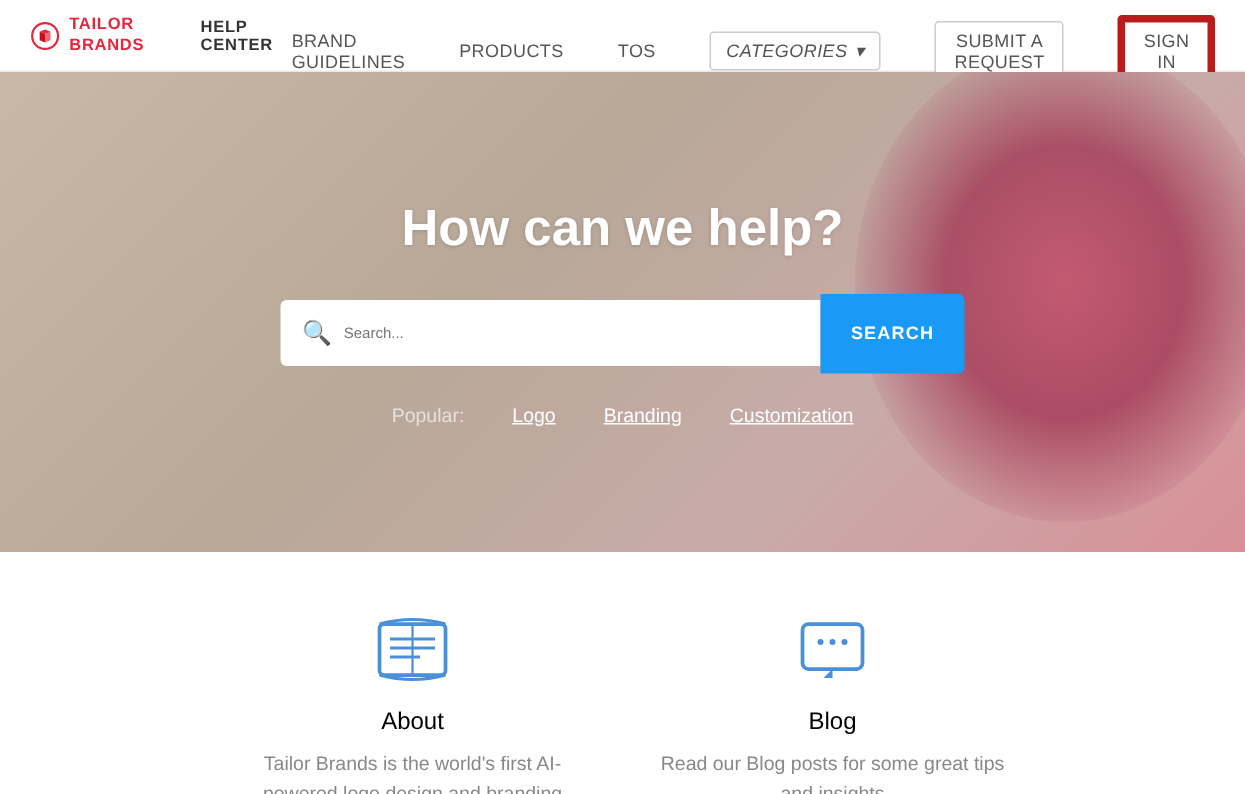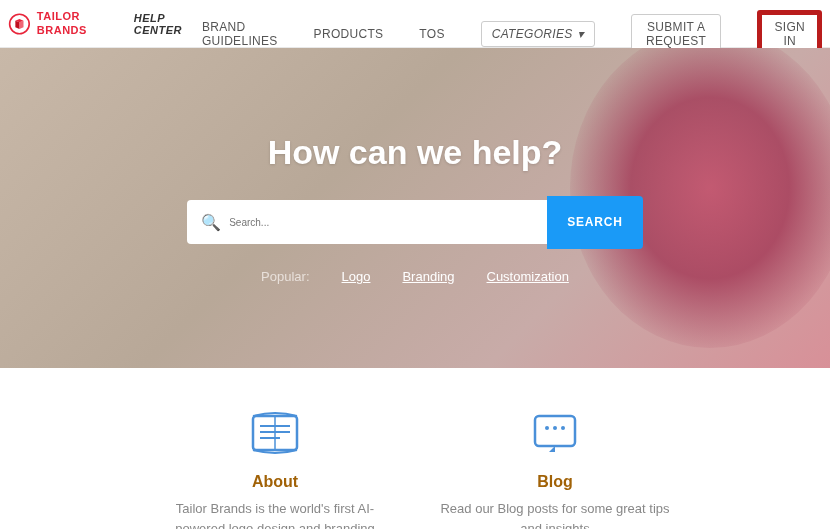--- a/index.html
+++ b/index.html
@@ -3,21 +3,21 @@
   <meta charset="utf-8">
   <style>
     * { margin: 0; padding: 0; box-sizing: border-box; }
     body { font-family: -apple-system, BlinkMacSystemFont, 'Segoe UI', Helvetica, Arial, sans-serif; font-size: 14px; color: #333; background: #fff; width: 830px; min-height: 529px; overflow-x: hidden; }
 
     
     .header {
       display: flex;
       align-items: center;
       justify-content: space-between;
-      padding: 0 8px;
+      padding: 0 20px;
       height: 48px;
       background: #fff;
       border-bottom: 1px solid #e8e8e8;
     }
     .header-left {
       display: flex;
       align-items: center;
       gap: 10px;
     }
     .logo-icon {
@@ -35,21 +35,20 @@
       color: #e8253b;
       letter-spacing: 0.5px;
       line-height: 1.2;
     }
     .logo-sub {
       font-size: 11px;
       font-weight: 600;
       color: #333;
       letter-spacing: 0.5px;
       margin-left: 8px;
-      font-style: italic;
     }
     .header-nav {
       display: flex;
       align-items: center;
       gap: 36px;
       margin-top: 20px;
     }
     .nav-link {
       font-size: 12px;
       color: #555;
@@ -201,22 +200,22 @@
       align-items: center;
       width: 280px;
       padding: 10px 20px;
       text-align: center;
     }
     .card-icon {
       margin-bottom: 12px;
     }
     .card-title {
       font-size: 16px;
-      font-weight: 700;
-      color: #a16207;
+      font-weight: 400;
+      color: #000000;
       margin-bottom: 8px;
     }
     .card-desc {
       font-size: 13px;
       color: #888;
       line-height: 1.5;
     }
   </style>
 </head>
 <body>

